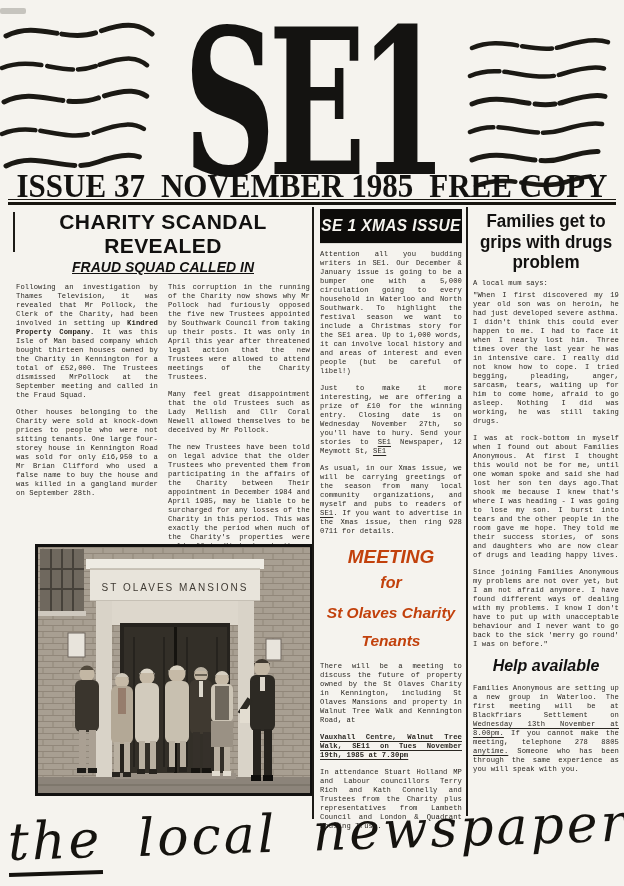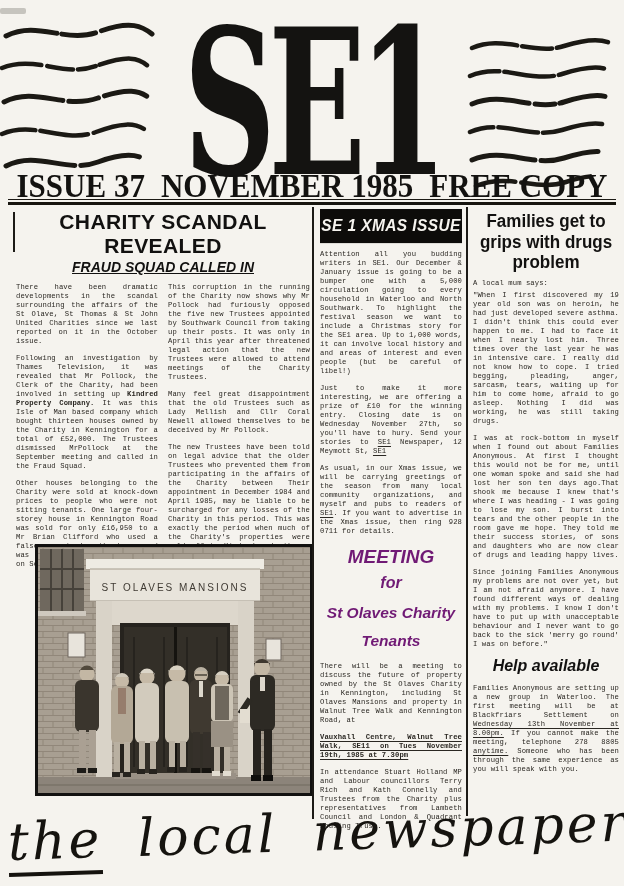--- a/index.html
+++ b/index.html
@@ -40,21 +40,21 @@
   .photo-caption{font-family:"Liberation Mono",monospace;font-style:italic;font-weight:700;
         font-size:8.5px;text-align:center;letter-spacing:.4px;margin:0 0 4px;color:#211f1b;}
   .photo-frame{border:3px solid #121110;background:#f97316;}
   .photo-frame svg{display:block;}
   
   .col-mid{position:absolute;left:320px;top:209px;width:142px;}
   .xmas-banner{background:#0d0c0a;color:#f6f4ef;font-family:"Liberation Sans",sans-serif;
         font-weight:700;font-style:italic;font-size:15.5px;text-align:center;white-space:nowrap;
         padding:6px 1px 7px;letter-spacing:.4px;margin:0 0 10px;transform:scaleY(1.1);transform-origin:50% 0;}
   .meeting-head{font-family:"Liberation Sans",sans-serif;font-weight:700;font-style:italic;
-        text-align:center;color:#701a75;}
+        text-align:center;color:#c2410c;}
   .mh1{font-size:19px;margin:10px 0 6px;}
   .mh2{font-size:16px;margin:0 0 12px;}
   .mh3{font-size:15.5px;margin:0 0 10px;white-space:nowrap;}
   .mh4{font-size:15.5px;margin:0 0 12px;}
   
   .col-right{position:absolute;left:473px;top:211px;width:146px;}
   .drugs-headline{font-family:"Liberation Sans",sans-serif;font-weight:700;font-size:17px;
         line-height:1.15;text-align:center;margin:0 0 9px;color:#121110;transform:scaleY(1.05);transform-origin:50% 0;}
   .help-title{font-family:"Liberation Sans",sans-serif;font-weight:700;font-style:italic;
         font-size:16px;text-align:center;margin:6px 0 9px;color:#121110;}
@@ -101,21 +101,20 @@
   <div class="rule-thin"></div>
   <div class="rule-thick"></div>
   <div class="smudge" style="left:0;top:8px;width:26px;height:6px;"></div>
   <div class="hl-tick"></div>
 
   <section class="col-left">
     <h1 class="lead-headline">CHARITY SCANDAL REVEALED</h1>
     <h2 class="lead-subhead">FRAUD SQUAD CALLED IN</h2>
     <div class="two-col">
       <div class="tcol">
-        <p class="para">There have been dramatic developments in the scandal surrounding the affairs of the St Olave, St Thomas &amp; St John United Charities since we last reported on it in the October issue.</p>
         <p class="para"><span>Following an investigation by Thames Television, it was revealed that Mr Pollock, the Clerk of the Charity, had been involved in setting up </span><span class="bold">Kindred Property Company.</span><span> It was this Isle of Man based company which bought thirteen houses owned by the Charity in Kennington for a total of £52,000. The Trustees dismissed MrPollock at the September meeting and called in the Fraud Squad.</span></p>
         <p class="para">Other houses belonging to the Charity were sold at knock-down prices to people who were not sitting tenants. One large four-storey house in Kennington Road was sold for only £16,950 to a Mr Brian Clifford who used a false name to buy the house and was killed in a gangland murder on September 28th.</p>
       </div>
       <div class="tcol">
         <p class="para">This corruption in the running of the Charity now shows why Mr Pollock had furiously opposed the five new Trustees appointed by Southwark Council from taking up their posts. It was only in April this year after threatened legal action that the new Trustees were allowed to attend meetings of the Charity Trustees.</p>
         <p class="para">Many feel great disappointment that the old Trustees such as Lady Mellish and Cllr Coral Newell allowed themselves to be deceived by Mr Pollock.</p>
         <p class="para" style="margin-bottom:2px;">The new Trustees have been told on legal advice that the older Trustees who prevented them from participating in the affairs of the Charity between Their appointment in December 1984 and April 1985, may be liable to be surcharged for any losses of the Charity in this period. This was exactly the period when much of the Charity's properties were sold off to Kindred and others. Losses could be substantial.</p>
         <div class="cont">Cont.Last Page</div>
       </div>
     </div>

